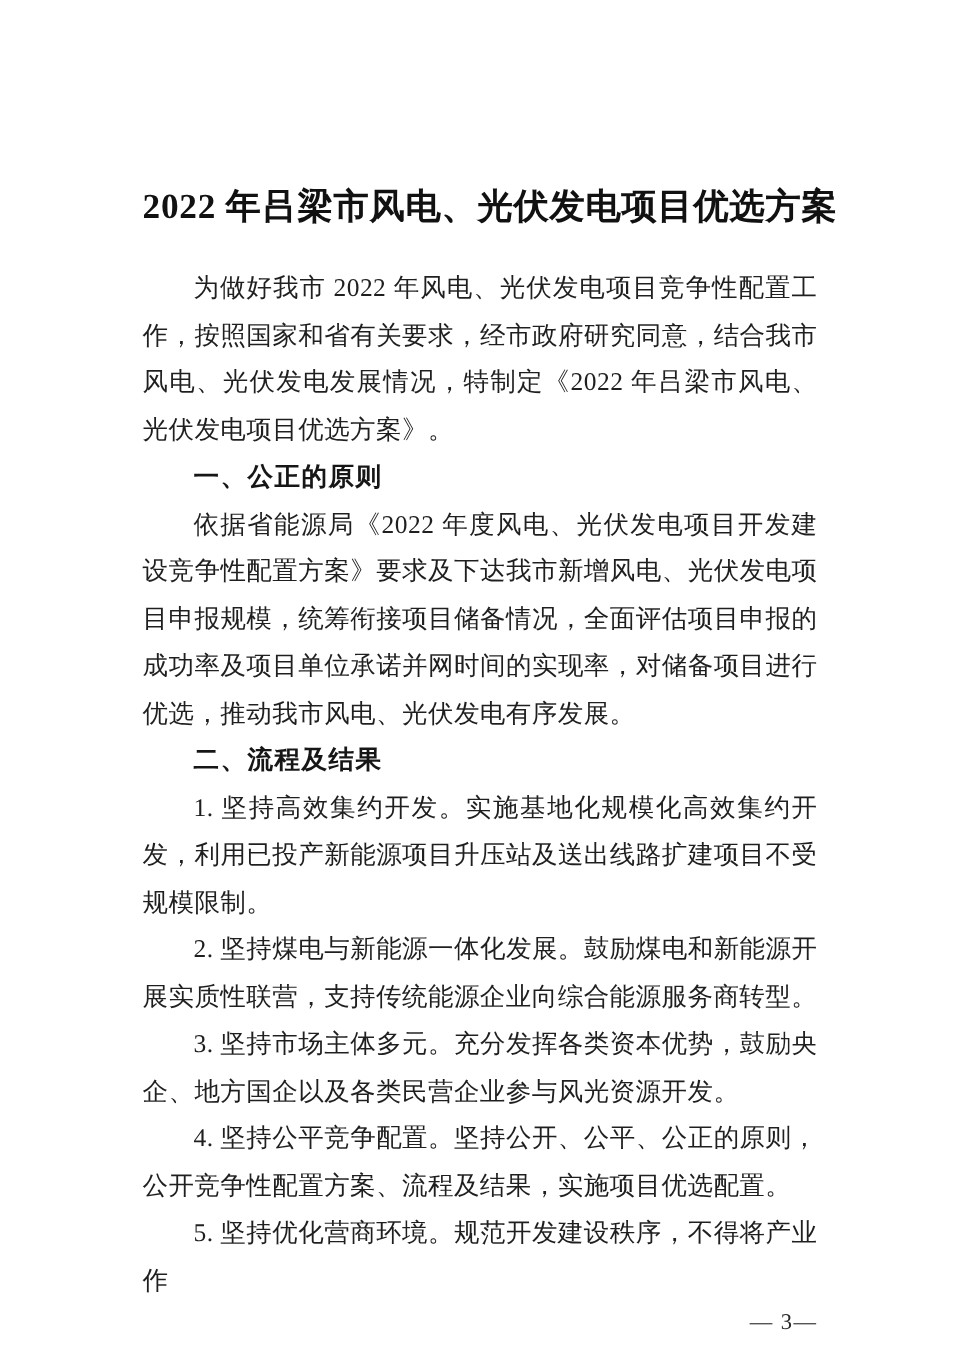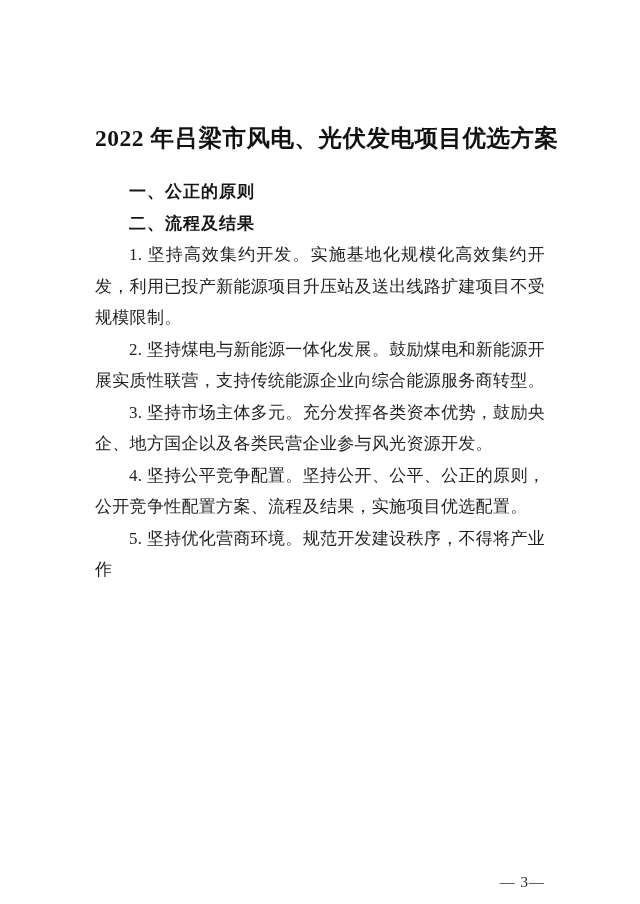--- a/index.html
+++ b/index.html
@@ -66,23 +66,25 @@
   }
 </style>
 </head>
 <body>
 
 <div class="page">
   <div class="content">
 
     <h1 class="doc-title">2022 年吕梁市风电、光伏发电项目优选方案</h1>
 
+    <p class="body-para">为做好我市 2022 年风电、光伏发电项目竞争性配置工作，按照国家和省有关要求，经市政府研究同意，结合我市风电、光伏发电发展情况，特制定《2022 年吕梁市风电、光伏发电项目优选方案》。</p>
 
     <h2 class="section-heading">一、公正的原则</h2>
 
+    <p class="body-para">依据省能源局《2022 年度风电、光伏发电项目开发建设竞争性配置方案》要求及下达我市新增风电、光伏发电项目申报规模，统筹衔接项目储备情况，全面评估项目申报的成功率及项目单位承诺并网时间的实现率，对储备项目进行优选，推动我市风电、光伏发电有序发展。</p>
 
     <h2 class="section-heading">二、流程及结果</h2>
 
     <p class="body-para">1. 坚持高效集约开发。实施基地化规模化高效集约开发，利用已投产新能源项目升压站及送出线路扩建项目不受规模限制。</p>
 
     <p class="body-para">2. 坚持煤电与新能源一体化发展。鼓励煤电和新能源开展实质性联营，支持传统能源企业向综合能源服务商转型。</p>
 
     <p class="body-para">3. 坚持市场主体多元。充分发挥各类资本优势，鼓励央企、地方国企以及各类民营企业参与风光资源开发。</p>
 
     <p class="body-para">4. 坚持公平竞争配置。坚持公开、公平、公正的原则，公开竞争性配置方案、流程及结果，实施项目优选配置。</p>

